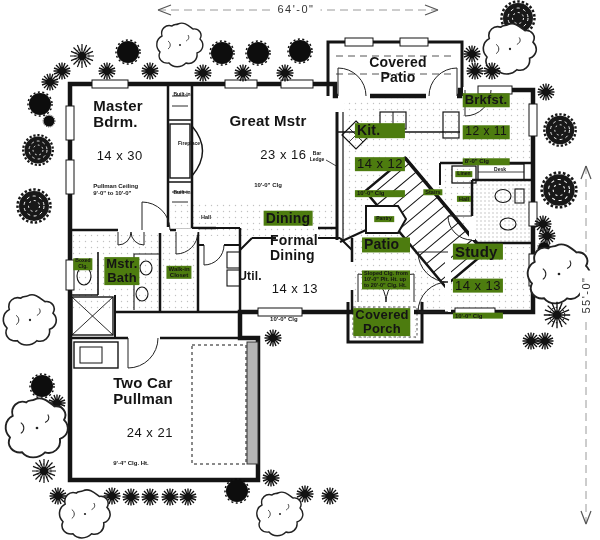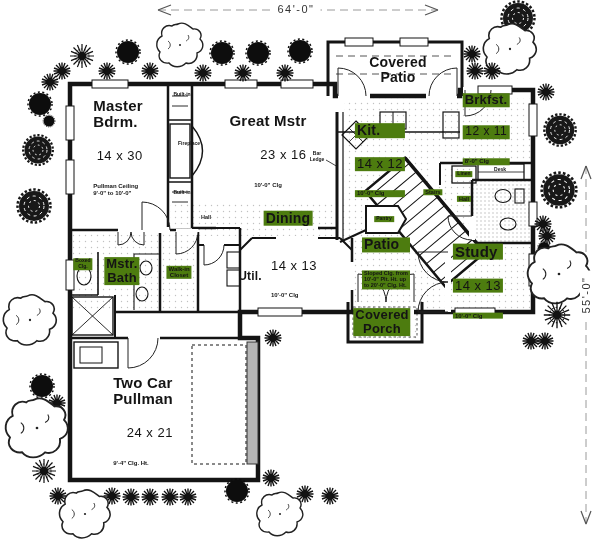--- a/index.html
+++ b/index.html
@@ -313,20 +313,22 @@
   <div class="name md bg">Kit.</div>
   <div class="size bg">14 x 12</div>
   <div class="note bg">10'-0" Clg</div>
 </div>
 
 <div class="lbl" style="left:288px;top:218px;">
   <div class="name md bg">Dining</div>
 </div>
 
 <div class="lbl left" style="left:294px;top:278px;">
+  <div class="name md">Formal
+Dining</div>
   <div class="size">14 x 13</div>
   <div class="note">10'-0" Clg</div>
 </div>
 
 <div class="lbl left" style="left:386px;top:263px;">
   <div class="name md bg">Patio</div>
   <div class="tiny bg">Sloped Clg. from
 10'-0" Plt. Ht. up
 to 20'-0" Clg. Ht.</div>
 </div>

